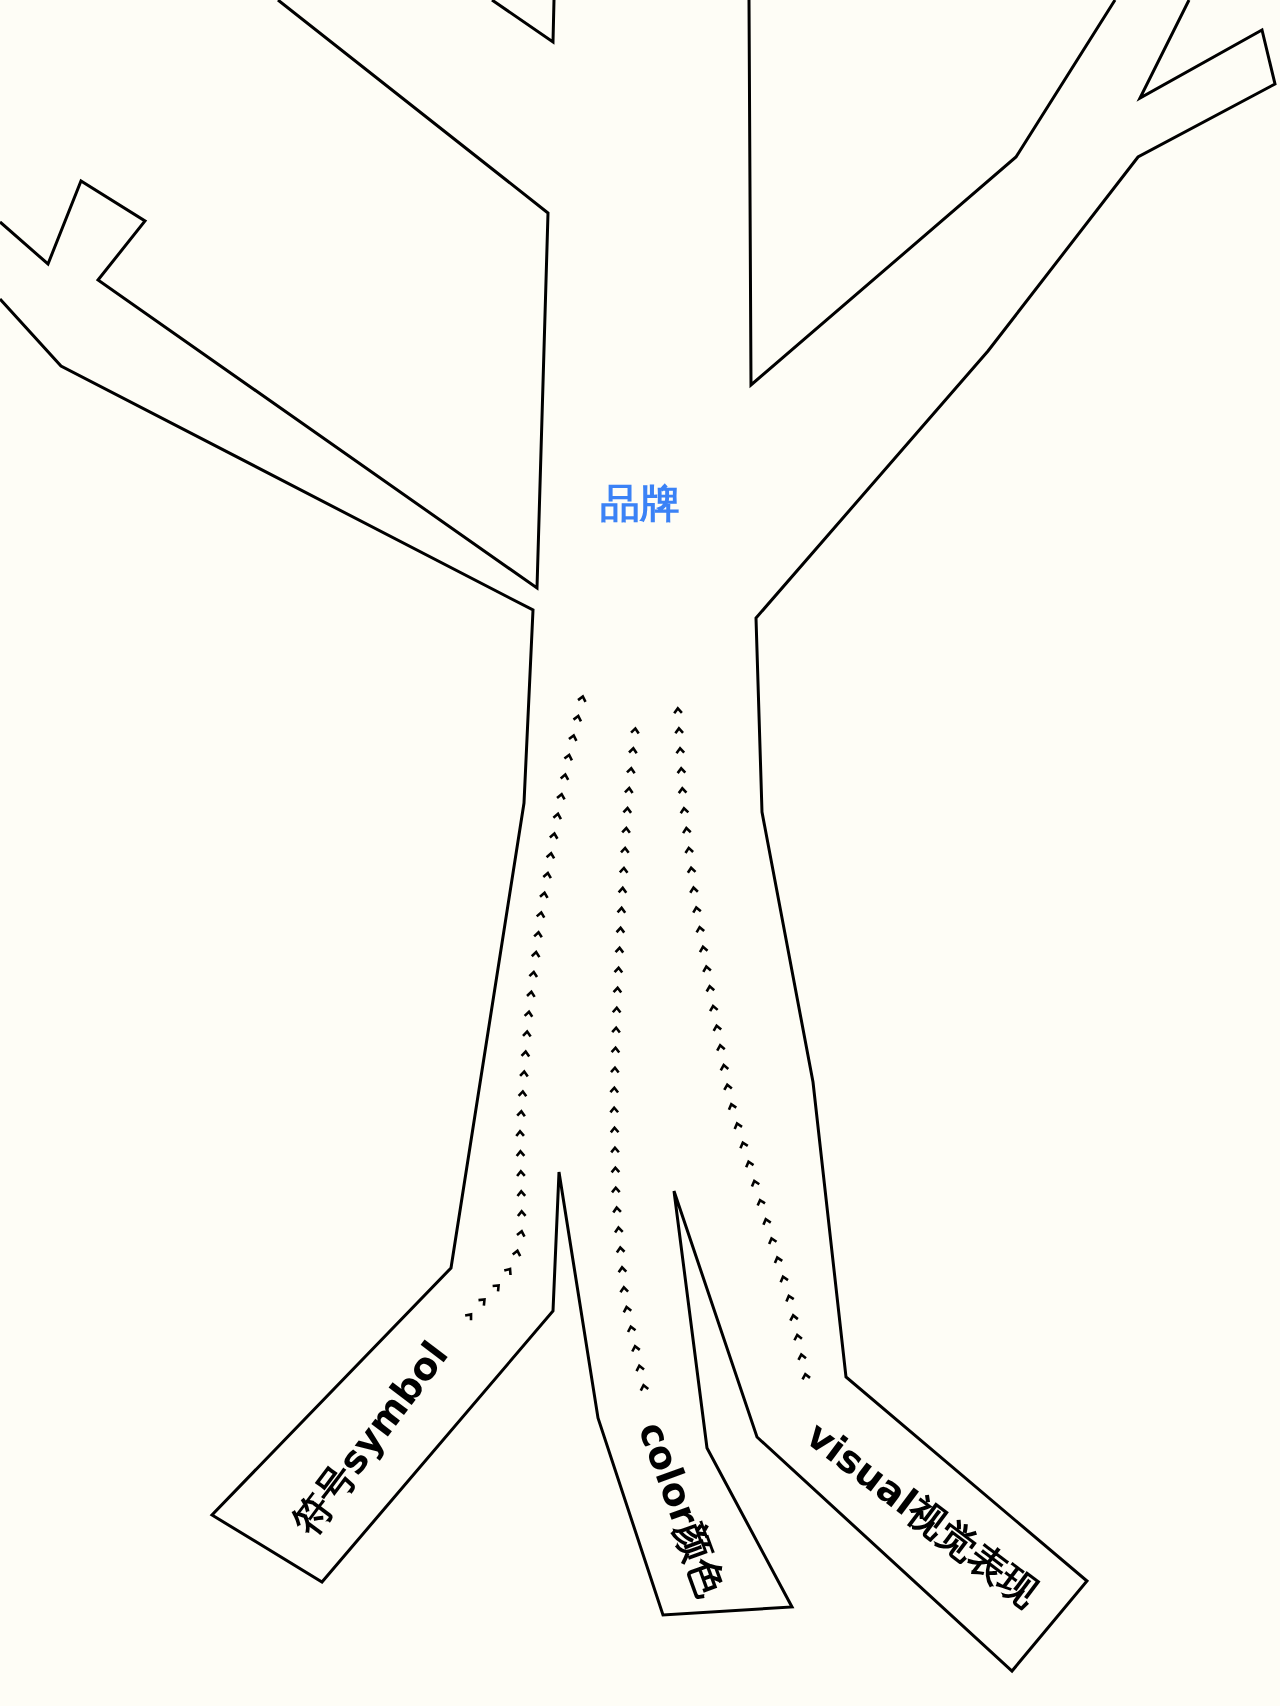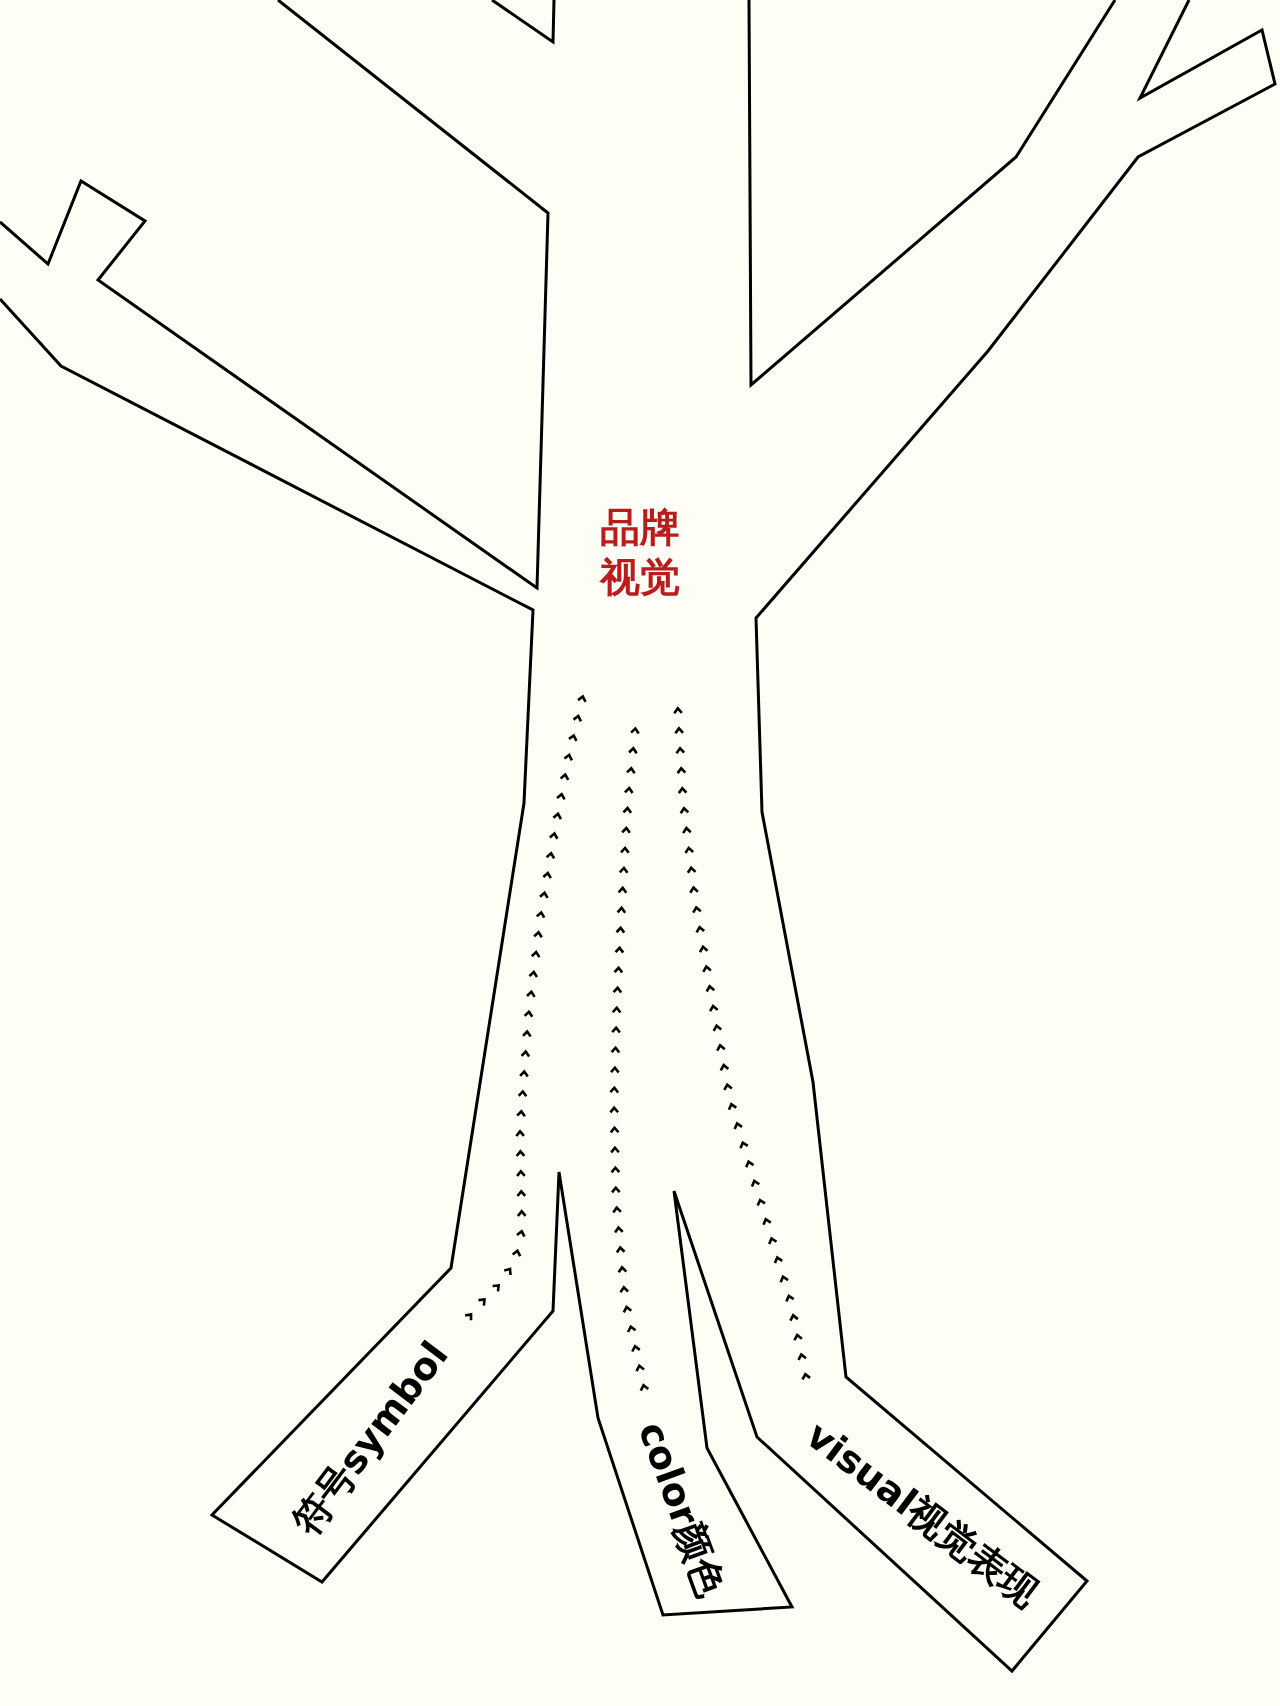--- a/index.html
+++ b/index.html
@@ -1,18 +1,18 @@
 <!DOCTYPE html>
 <html><head>
 <meta charset="utf-8">
 <style>
   html,body{margin:0;padding:0;background:#fefdf6;}
   body{width:1280px;height:1706px;position:relative;overflow:hidden;font-family:"DejaVu Sans","Liberation Sans",sans-serif;}
   svg.tree{position:absolute;left:0;top:0;}
-  .center-title{position:absolute;left:540px;top:502px;width:200px;text-align:center;font-weight:bold;color:#b91c1c;font-size:40px;line-height:50px;}
+  .center-title{position:absolute;left:540px;top:478px;width:200px;text-align:center;font-weight:bold;color:#3b82f6;font-size:40px;line-height:50px;}
   .center-title div{white-space:nowrap;}
   .branch-label{position:absolute;font-weight:bold;color:#000;font-size:38px;white-space:nowrap;transform-origin:center center;}
 </style>
 </head>
 <body>
 
 <svg class="tree" width="1280" height="1706" viewBox="0 0 1280 1706">
   <g id="outlines" fill="none" stroke="#000" stroke-width="3" stroke-linejoin="miter">
       <path d="M278,0 L548,213 L537,588 L98,280 L145,221 L81,181 L48,264 L0,222"></path>
       <path d="M492,0 L553,42 L554,0"></path>
@@ -120,18 +120,17 @@
       <polyline points="793.7539924151378,1299.2035043922413 788.7623115951918,1295.8743719839727 786.4274949885958,1301.4014536202037"></polyline>
       <polyline points="797.8613188959592,1319.1195822044315 793.1794325885063,1315.3672575111134 790.3708698926969,1320.669330274072"></polyline>
       <polyline points="801.9134309766782,1338.7047905945735 797.2315446692253,1334.9524659012554 794.4229819734159,1340.2545386642141"></polyline>
       <polyline points="805.9655430573973,1358.2899989847156 801.2836567499444,1354.5376742913975 798.475094054135,1359.8397470543562"></polyline>
       <polyline points="810.0176551381163,1377.8752073748576 805.3357688306634,1374.1228826815395 802.5272061348539,1379.4249554444982"></polyline>
     </g>
 </svg>
 
 <div class="center-title">
   <div>品牌</div>
-  <div>视觉</div>
 </div>
 
 <div class="branch-label" id="lbl-0" style="left: 255.5px; top: 1412.5px; transform: rotate(-53deg);">符号symbol</div>
 <div class="branch-label" id="lbl-1" style="left: 589.5px; top: 1483.5px; transform: rotate(70deg);">color颜色</div>
 <div class="branch-label" id="lbl-2" style="left: 783px; top: 1488.5px; transform: rotate(37deg);">visual视觉表现</div>
 
 </body></html>

